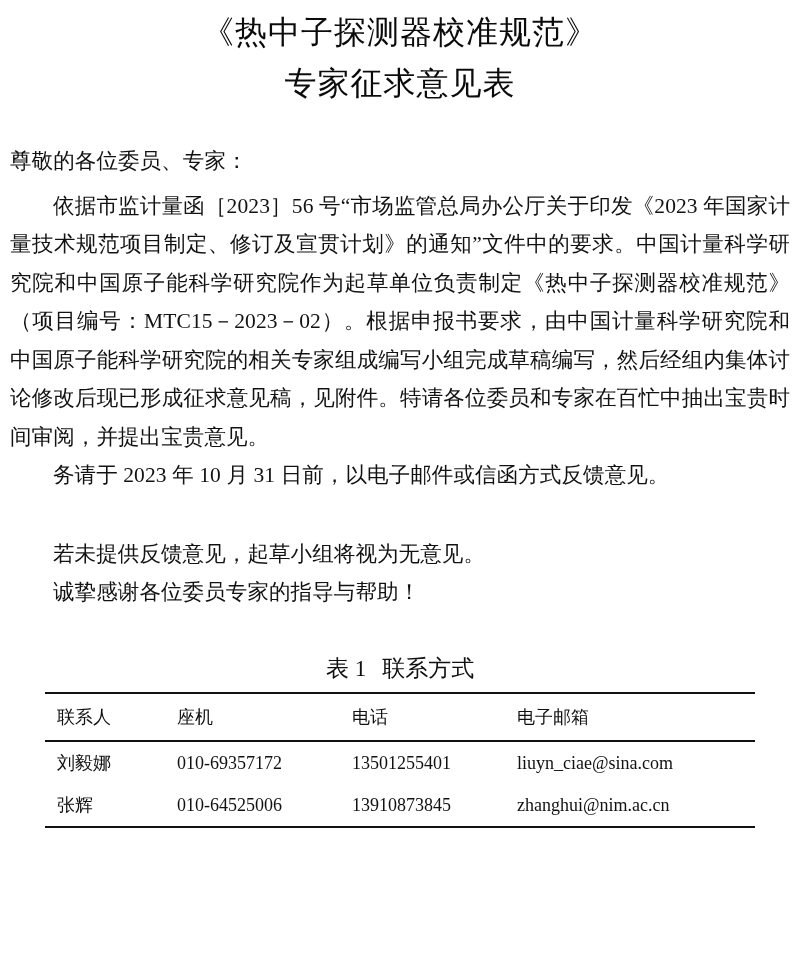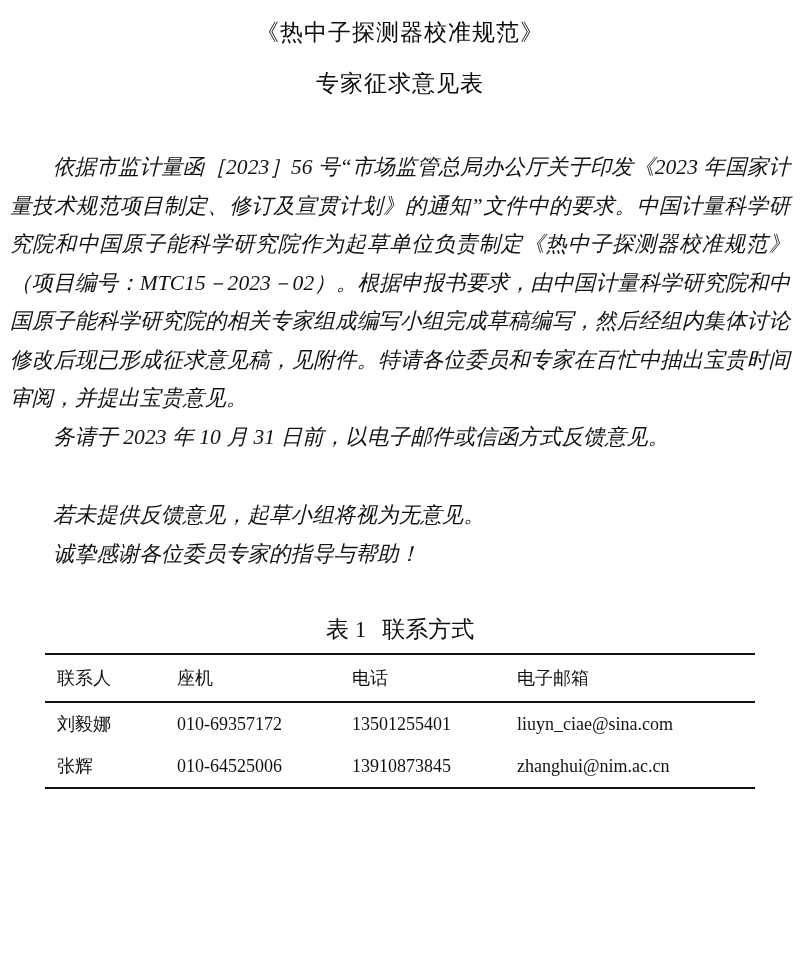--- a/index.html
+++ b/index.html
@@ -24,21 +24,21 @@
     overflow: hidden;
   }
 
   
   .title-block {
     padding-top: 10px;
     text-align: center;
   }
   .title-line {
     font-family: "Liberation Serif", "DejaVu Serif", serif;
-    font-size: 23px;
+    font-size: 32px;
     line-height: 45px;
     letter-spacing: 1px;
     font-weight: 400;
     color: #0b0b0b;
     white-space: nowrap;
   }
   .title-line.second {
     margin-top: 6px;
   }
 
@@ -50,21 +50,20 @@
     font-size: 21.5px;
     line-height: 38.5px;
     text-align: justify;
     text-justify: inter-ideograph;
     color: #121212;
     margin: 0;
     letter-spacing: 0.1px;
   }
   .para.indent {
     text-indent: 2em;
-    font-style: italic;
   }
   .para.salutation {
     text-indent: 0;
   }
   .gap-sm { height: 6px; }
   .gap-md { height: 40px; }
 
   
   .table-caption {
     margin-top: 42px;
@@ -133,20 +132,21 @@
 
 <div class="page">
 
   <div class="title-block">
     <div class="title-line">《热中子探测器校准规范》</div>
     <div class="title-line second">专家征求意见表</div>
   </div>
 
   <div class="body-block">
 
+    <p class="para salutation">尊敬的各位委员、专家：</p>
 
     <div class="gap-sm"></div>
 
     <p class="para indent">依据市监计量函［2023］56 号“市场监管总局办公厅关于印发《2023 年国家计量技术规范项目制定、修订及宣贯计划》的通知”文件中的要求。中国计量科学研究院和中国原子能科学研究院作为起草单位负责制定《热中子探测器校准规范》（项目编号：MTC15－2023－02）。根据申报书要求，由中国计量科学研究院和中国原子能科学研究院的相关专家组成编写小组完成草稿编写，然后经组内集体讨论修改后现已形成征求意见稿，见附件。特请各位委员和专家在百忙中抽出宝贵时间审阅，并提出宝贵意见。</p>
 
     <p class="para indent">务请于 2023 年 10 月 31 日前，以电子邮件或信函方式反馈意见。</p>
 
     <div class="gap-md"></div>
 
     <p class="para indent">若未提供反馈意见，起草小组将视为无意见。</p>

